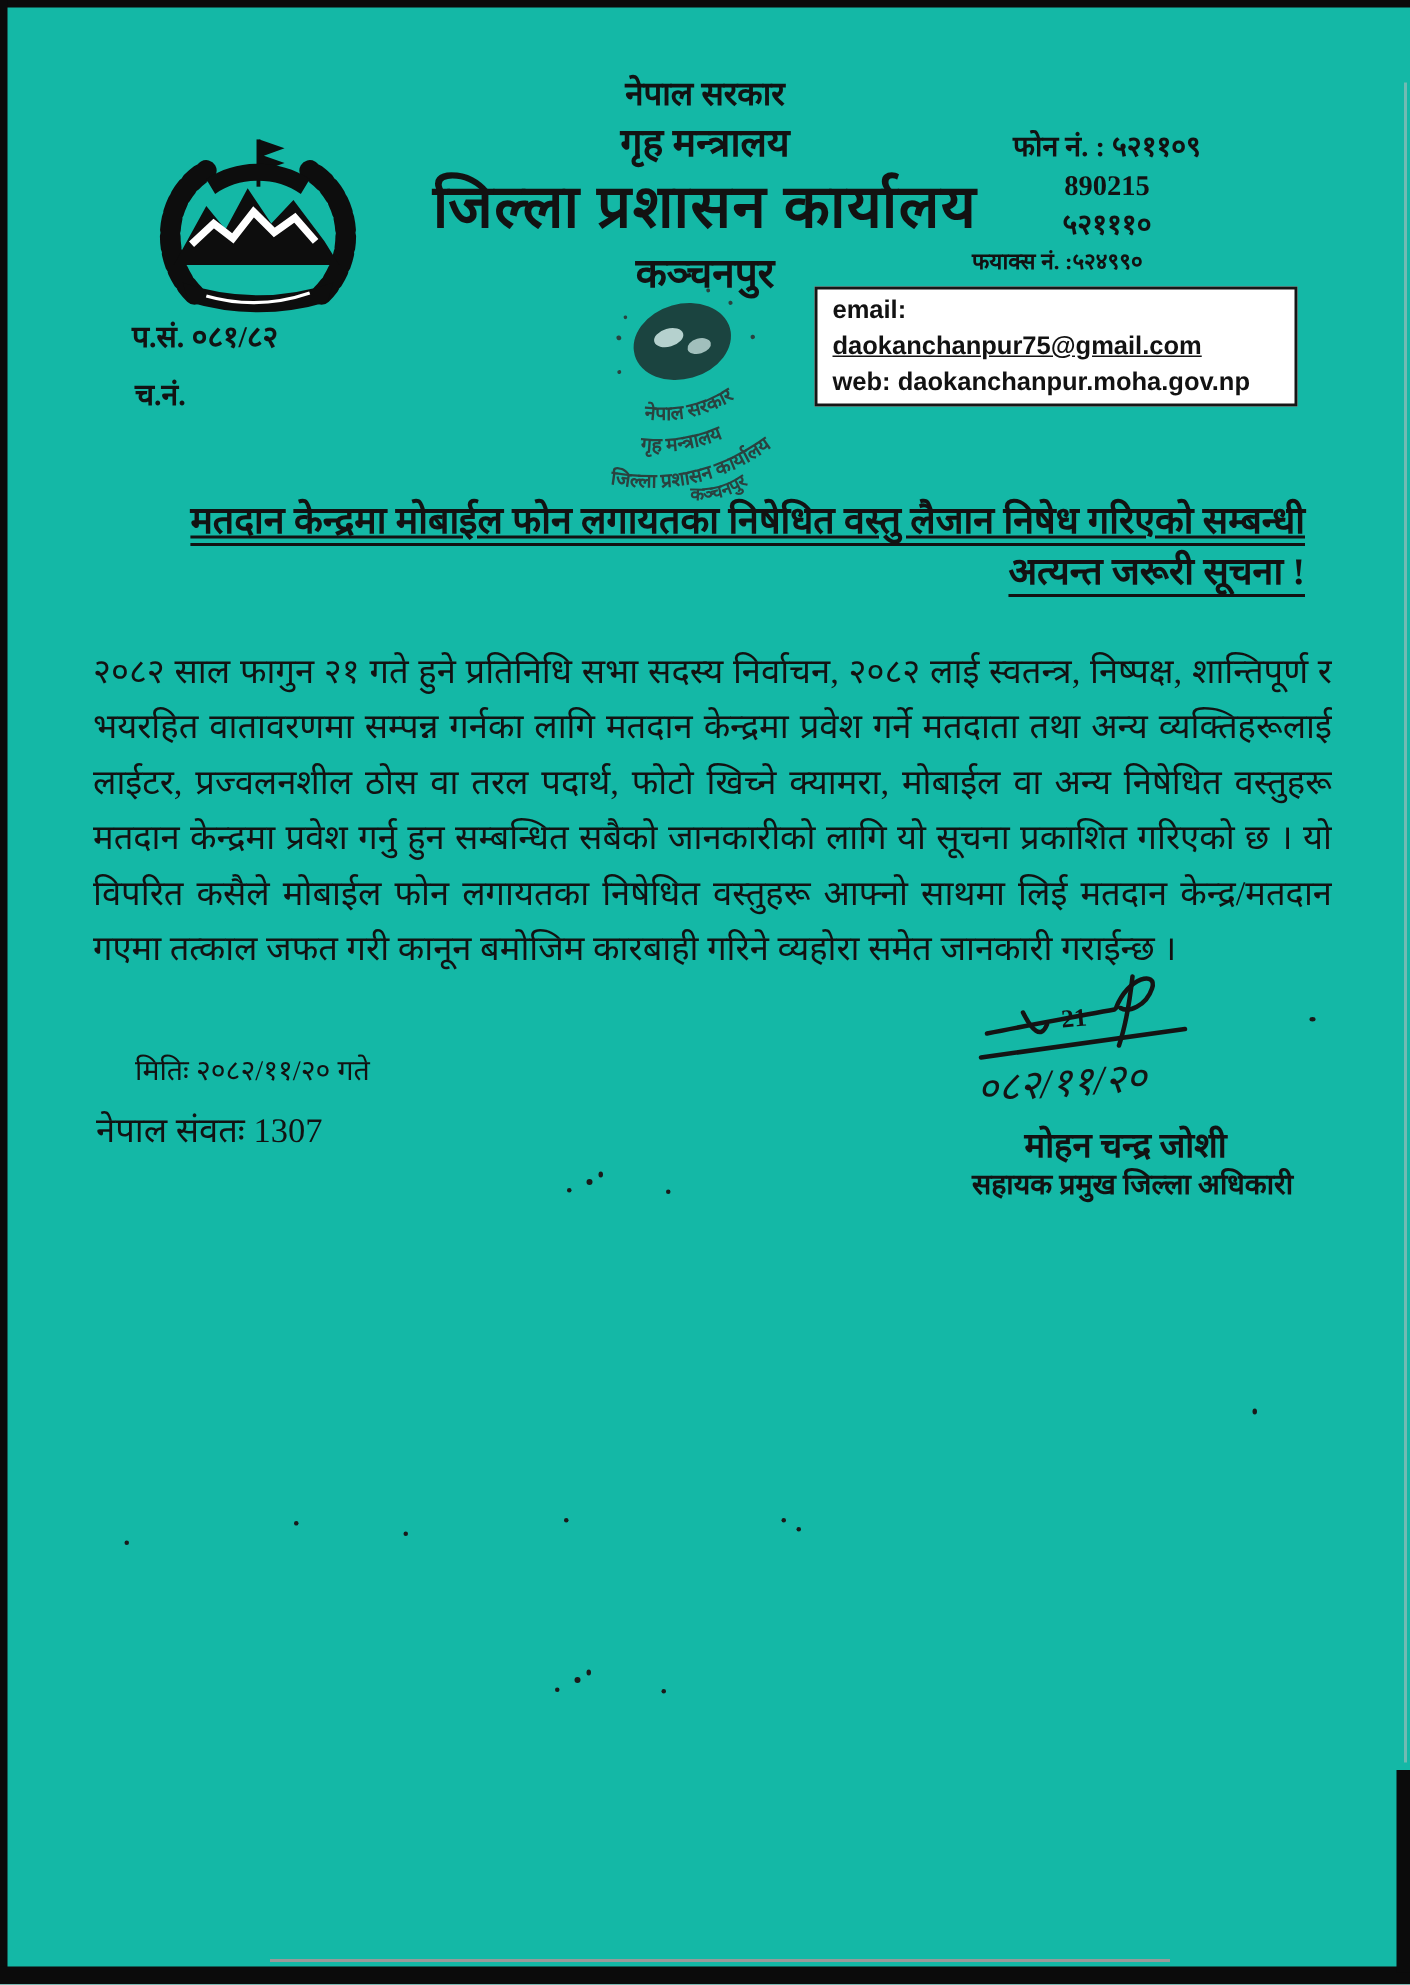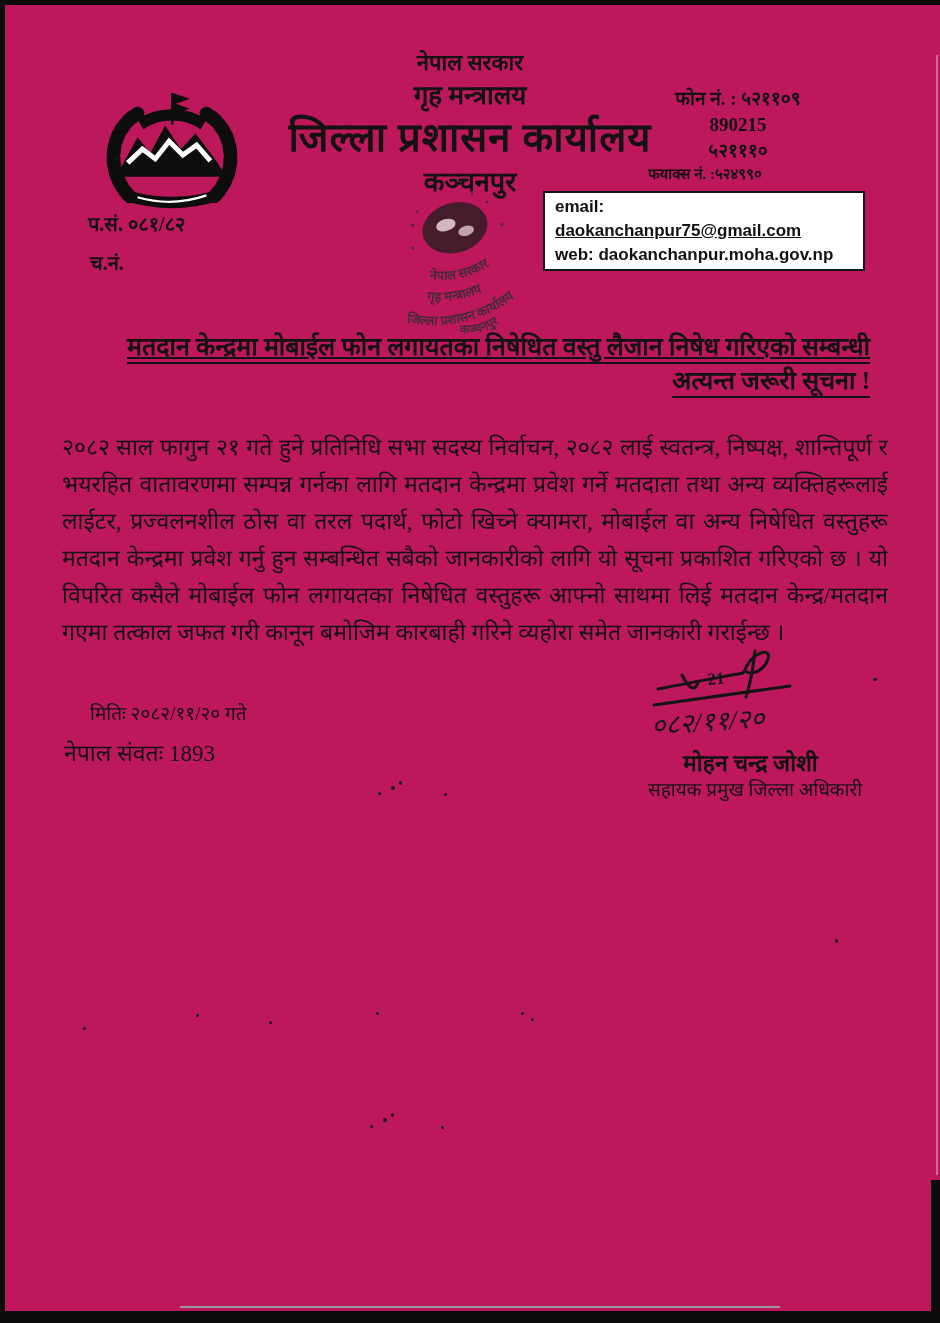--- a/index.html
+++ b/index.html
@@ -1,18 +1,18 @@
 <!DOCTYPE html>
 <html><head>
 <meta charset="utf-8">
 <style>
   html,body{margin:0;padding:0;background:#e8e8e8;}
   .page{
     position:relative; width:940px; height:1323px; margin:0 auto;
-    background:#be185d; overflow:hidden;
+    background:#14b8a6; overflow:hidden;
     font-family:"Liberation Serif","DejaVu Serif",serif;
     color:#121212;
   }
   .abs{position:absolute;}
   
   .edge-top{left:0;top:0;width:940px;height:5px;background:#0b0b0b;}
   .edge-left{left:0;top:0;width:5px;height:1314px;background:#0b0b0b;}
   .edge-bottom{left:0;top:1311px;width:940px;height:12px;background:#0b0b0b;}
   .edge-bottom-line{left:180px;top:1306px;width:600px;height:2px;background:#9a9a9a;}
   .edge-right-solid{left:931px;top:1180px;width:9px;height:135px;background:#0b0b0b;}
@@ -41,21 +41,21 @@
   .subject .s2{font-size:25px;text-decoration:underline;text-underline-offset:7px;text-decoration-thickness:2px;display:inline-block;}
   
   .bodytext{left:62px;top:429px;width:826px;font-size:23px;}
   .bline{height:37px;line-height:37px;white-space:nowrap;}
   .bline.j{text-align:justify;text-align-last:justify;white-space:normal;height:37px;overflow:hidden;}
   
   .dateline{left:90px;top:700px;font-size:19px;}
   .samvat{left:64px;top:736px;font-size:23px;}
   .sig-svg{left:648px;top:645px;width:170px;height:105px;}
   .sig-name{left:683px;top:746px;width:220px;text-align:left;font-size:23px;font-weight:bold;}
-  .sig-title{left:625px;top:776px;width:260px;text-align:center;font-size:19px;font-weight:normal;}
+  .sig-title{left:625px;top:776px;width:260px;text-align:center;font-size:19px;font-weight:bold;}
   .dot{position:absolute;background:#1a1a1a;border-radius:50%;}
 </style>
 </head>
 <body>
 
 <div class="page">
 
   <div class="abs edge-top"></div>
   <div class="abs edge-left"></div>
   <div class="abs edge-bottom"></div>
@@ -131,21 +131,21 @@
   <div class="abs bodytext">
     <div class="bline j">२०८२ साल फागुन २१ गते हुने प्रतिनिधि सभा सदस्य निर्वाचन, २०८२ लाई स्वतन्त्र, निष्पक्ष, शान्तिपूर्ण र</div>
     <div class="bline j">भयरहित वातावरणमा सम्पन्न गर्नका लागि मतदान केन्द्रमा प्रवेश गर्ने मतदाता तथा अन्य व्यक्तिहरूलाई सलाई,</div>
     <div class="bline j">लाईटर, प्रज्वलनशील ठोस वा तरल पदार्थ, फोटो खिच्ने क्यामरा, मोबाईल वा अन्य निषेधित वस्तुहरू नलिई</div>
     <div class="bline j">मतदान केन्द्रमा प्रवेश गर्नु हुन सम्बन्धित सबैको जानकारीको लागि यो सूचना प्रकाशित गरिएको छ । यो सूचना</div>
     <div class="bline j">विपरित कसैले मोबाईल फोन लगायतका निषेधित वस्तुहरू आफ्नो साथमा लिई मतदान केन्द्र/मतदान कक्षमा</div>
     <div class="bline">गएमा तत्काल जफत गरी कानून बमोजिम कारबाही गरिने व्यहोरा समेत जानकारी गराईन्छ ।</div>
   </div>
 
   <div class="abs dateline">मितिः २०८२/११/२० गते</div>
-  <div class="abs samvat">नेपाल संवतः 1893</div>
+  <div class="abs samvat">नेपाल संवतः 1307</div>
 
   <svg class="abs sig-svg" viewBox="0 0 170 105">
     <g stroke="#141414" stroke-width="3" fill="none" stroke-linecap="round">
       <path d="M10,44 C40,38 68,33 95,28"></path>
       <path d="M34,30 C40,42 46,48 50,38"></path>
       <path d="M96,27 C104,6 124,2 120,14 C116,26 104,30 99,27"></path>
       <path d="M107,6 C105,24 102,40 98,52"></path>
       <path d="M6,60 L142,41"></path>
     </g>
     <text x="60" y="40" font-size="17" font-weight="bold" transform="rotate(-5 60 40)" fill="#141414">21</text>

